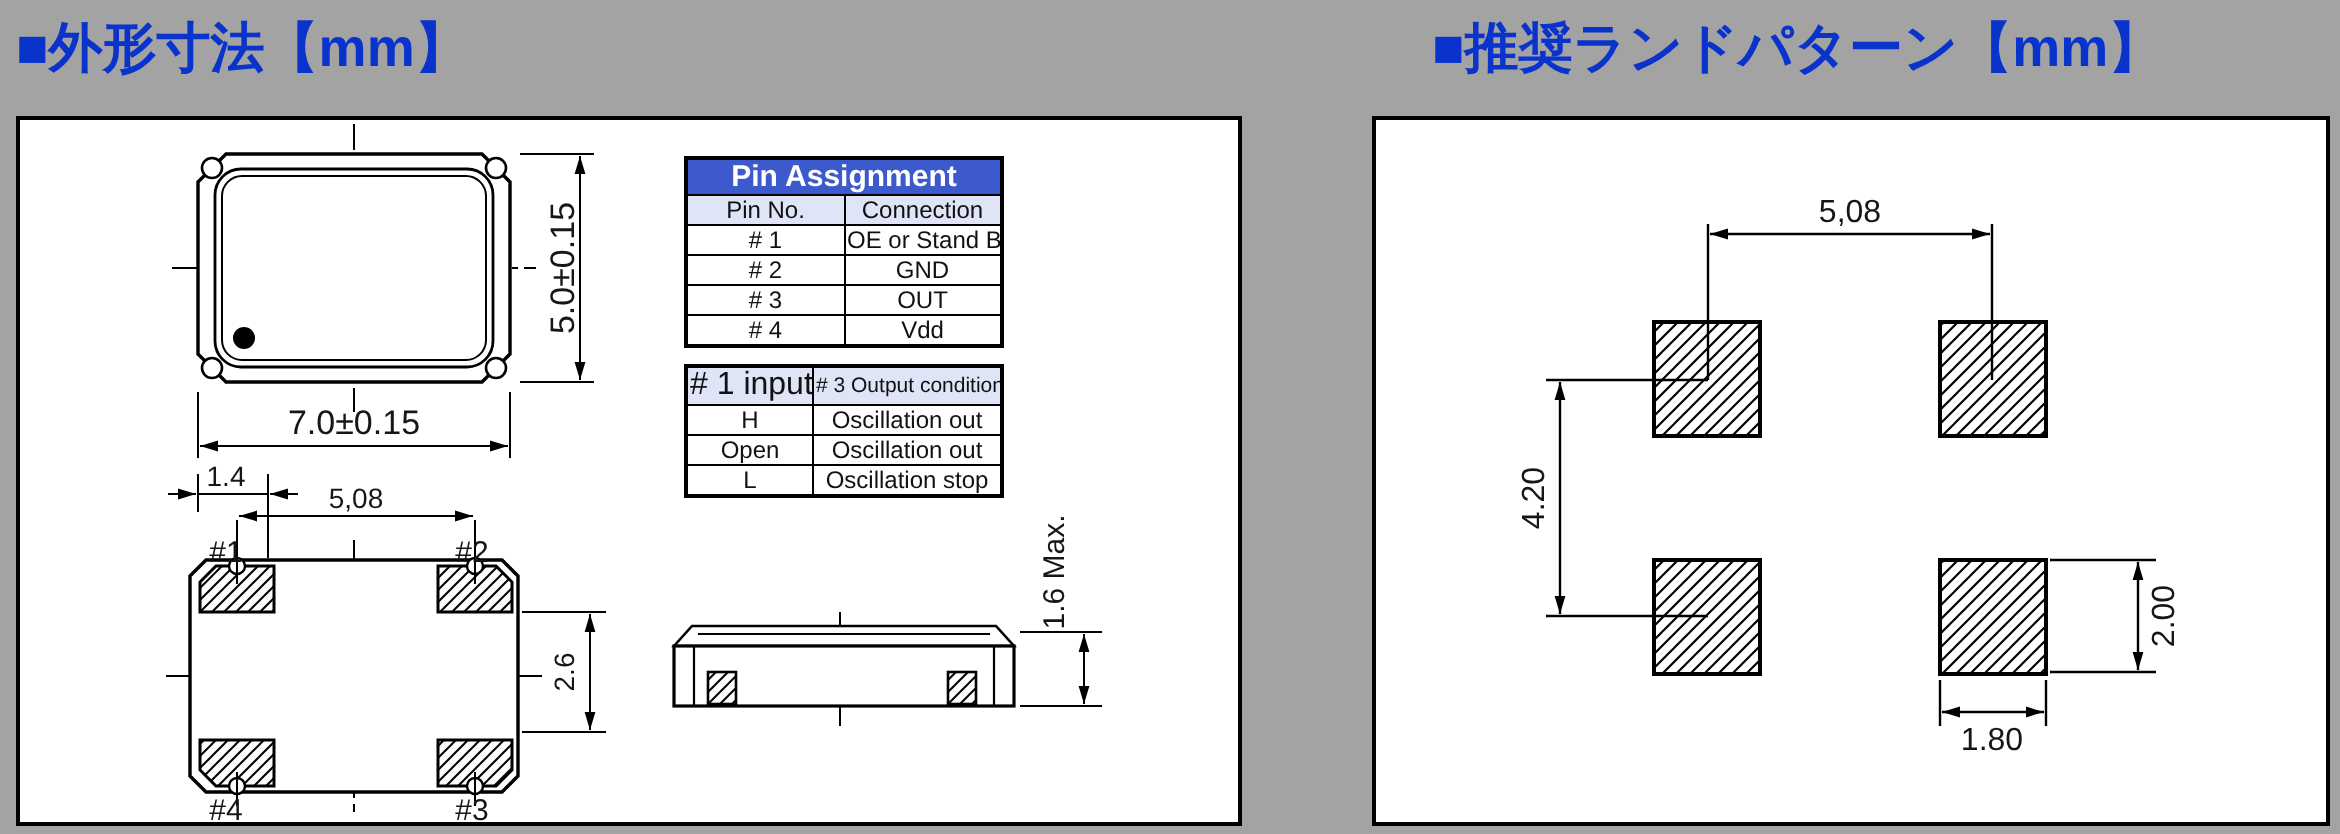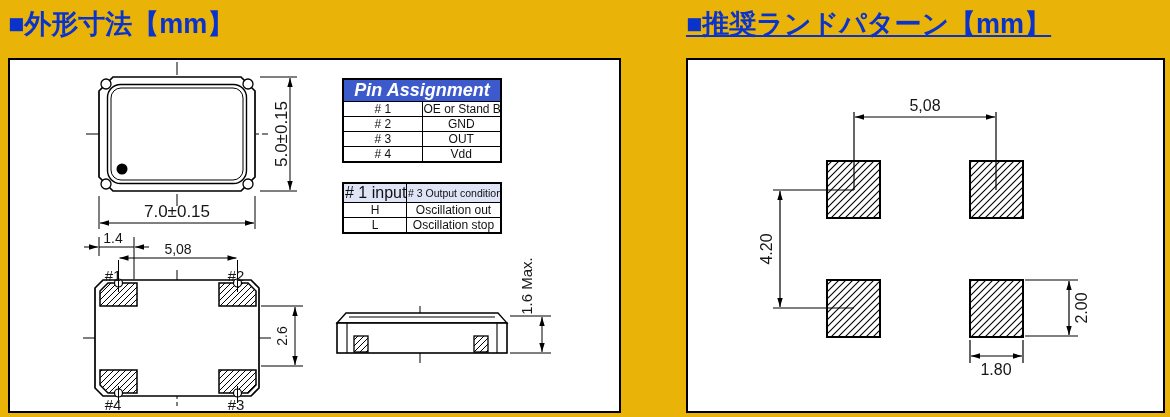--- a/index.html
+++ b/index.html
@@ -1,36 +1,36 @@
 <!DOCTYPE html>
 <html><head>
 <meta charset="utf-8">
 <style>
   html,body{margin:0;padding:0;background:#fff;}
-  #page{position:relative;width:1170px;height:417px;background:#eab308;font-family:"Liberation Sans","DejaVu Sans",sans-serif;overflow:hidden;}
+  #page{position:relative;width:1170px;height:417px;background:#a3a3a3;font-family:"Liberation Sans","DejaVu Sans",sans-serif;overflow:hidden;}
   .sec-title{position:absolute;top:6px;font-size:27px;font-weight:bold;color:#0a33cc;letter-spacing:0px;white-space:nowrap;}
   #title-left{left:8px;}
-  #title-right{left:686px;text-decoration:underline;}
+  #title-right{left:716px;}
   .panel{position:absolute;top:58px;height:355px;border:2px solid #000;background:#fff;box-sizing:border-box;}
   #panel-left{left:8px;width:613px;}
   #panel-right{left:686px;width:479px;}
   .panel svg{position:absolute;left:0;top:0;}
   svg text{font-family:"Liberation Sans","DejaVu Sans",sans-serif;fill:#161616;}
   .dim14{font-size:14px;}
   .dim15{font-size:15px;}
   .dim16{font-size:16px;}
   .dim17{font-size:17px;}
   .pinlab{font-size:15px;}
   
   .dtable{position:absolute;left:332px;border-collapse:collapse;width:160px;table-layout:fixed;background:#fff;border:2px solid #000;}
   #pin-table{top:18px;}
   #func-table{top:122px;}
   .dtable td{border:1px solid #000;text-align:center;font-size:12px;color:#111;height:14px;padding:0 1px;overflow:hidden;white-space:nowrap;background:#fff;}
   .dtable td.c1{width:60px;}
-  .dtable td.thead{background:#3d5acc;color:#fff;font-weight:bold;font-size:18px;height:15px;font-style:italic;}
+  .dtable td.thead{background:#3d5acc;color:#fff;font-weight:bold;font-size:15px;height:15px;}
   .dtable td.tsub{background:#dfe4f6;}
   #func-table td.tsub{font-size:16px;}
   #func-table td.tsub.c2{font-size:10.5px;}
 </style>
 </head>
 <body>
 
 <div id="page">
 
   <div id="title-left" class="sec-title">■外形寸法【mm】</div>
@@ -125,20 +125,24 @@
         <text x="522" y="226" text-anchor="middle" class="dim15" transform="rotate(-90 522 226)">1.6 Max.</text>
       </g>
     </svg>
 
     <table id="pin-table" class="dtable">
       <tbody>
         <tr>
             <td colspan="2" class="thead">Pin Assignment</td>
           </tr>
         <tr>
+          <td class="tsub c1">Pin No.</td>
+          <td class="tsub c2">Connection</td>
+        </tr>
+        <tr>
             <td class="c1"># 1</td>
             <td>OE or Stand By</td>
           </tr>
         <tr>
             <td class="c1"># 2</td>
             <td>GND</td>
           </tr>
         <tr>
             <td class="c1"># 3</td>
             <td>OUT</td>
@@ -151,20 +155,24 @@
     </table>
 
     <table id="func-table" class="dtable">
       <tbody>
         <tr>
           <td class="tsub c1"># 1 input</td>
           <td class="tsub c2"># 3 Output condition</td>
         </tr>
         <tr>
             <td class="c1">H</td>
+            <td>Oscillation out</td>
+          </tr>
+        <tr>
+            <td class="c1">Open</td>
             <td>Oscillation out</td>
           </tr>
         <tr>
             <td class="c1">L</td>
             <td>Oscillation stop</td>
           </tr>
       </tbody>
     </table>
   </div>
 

